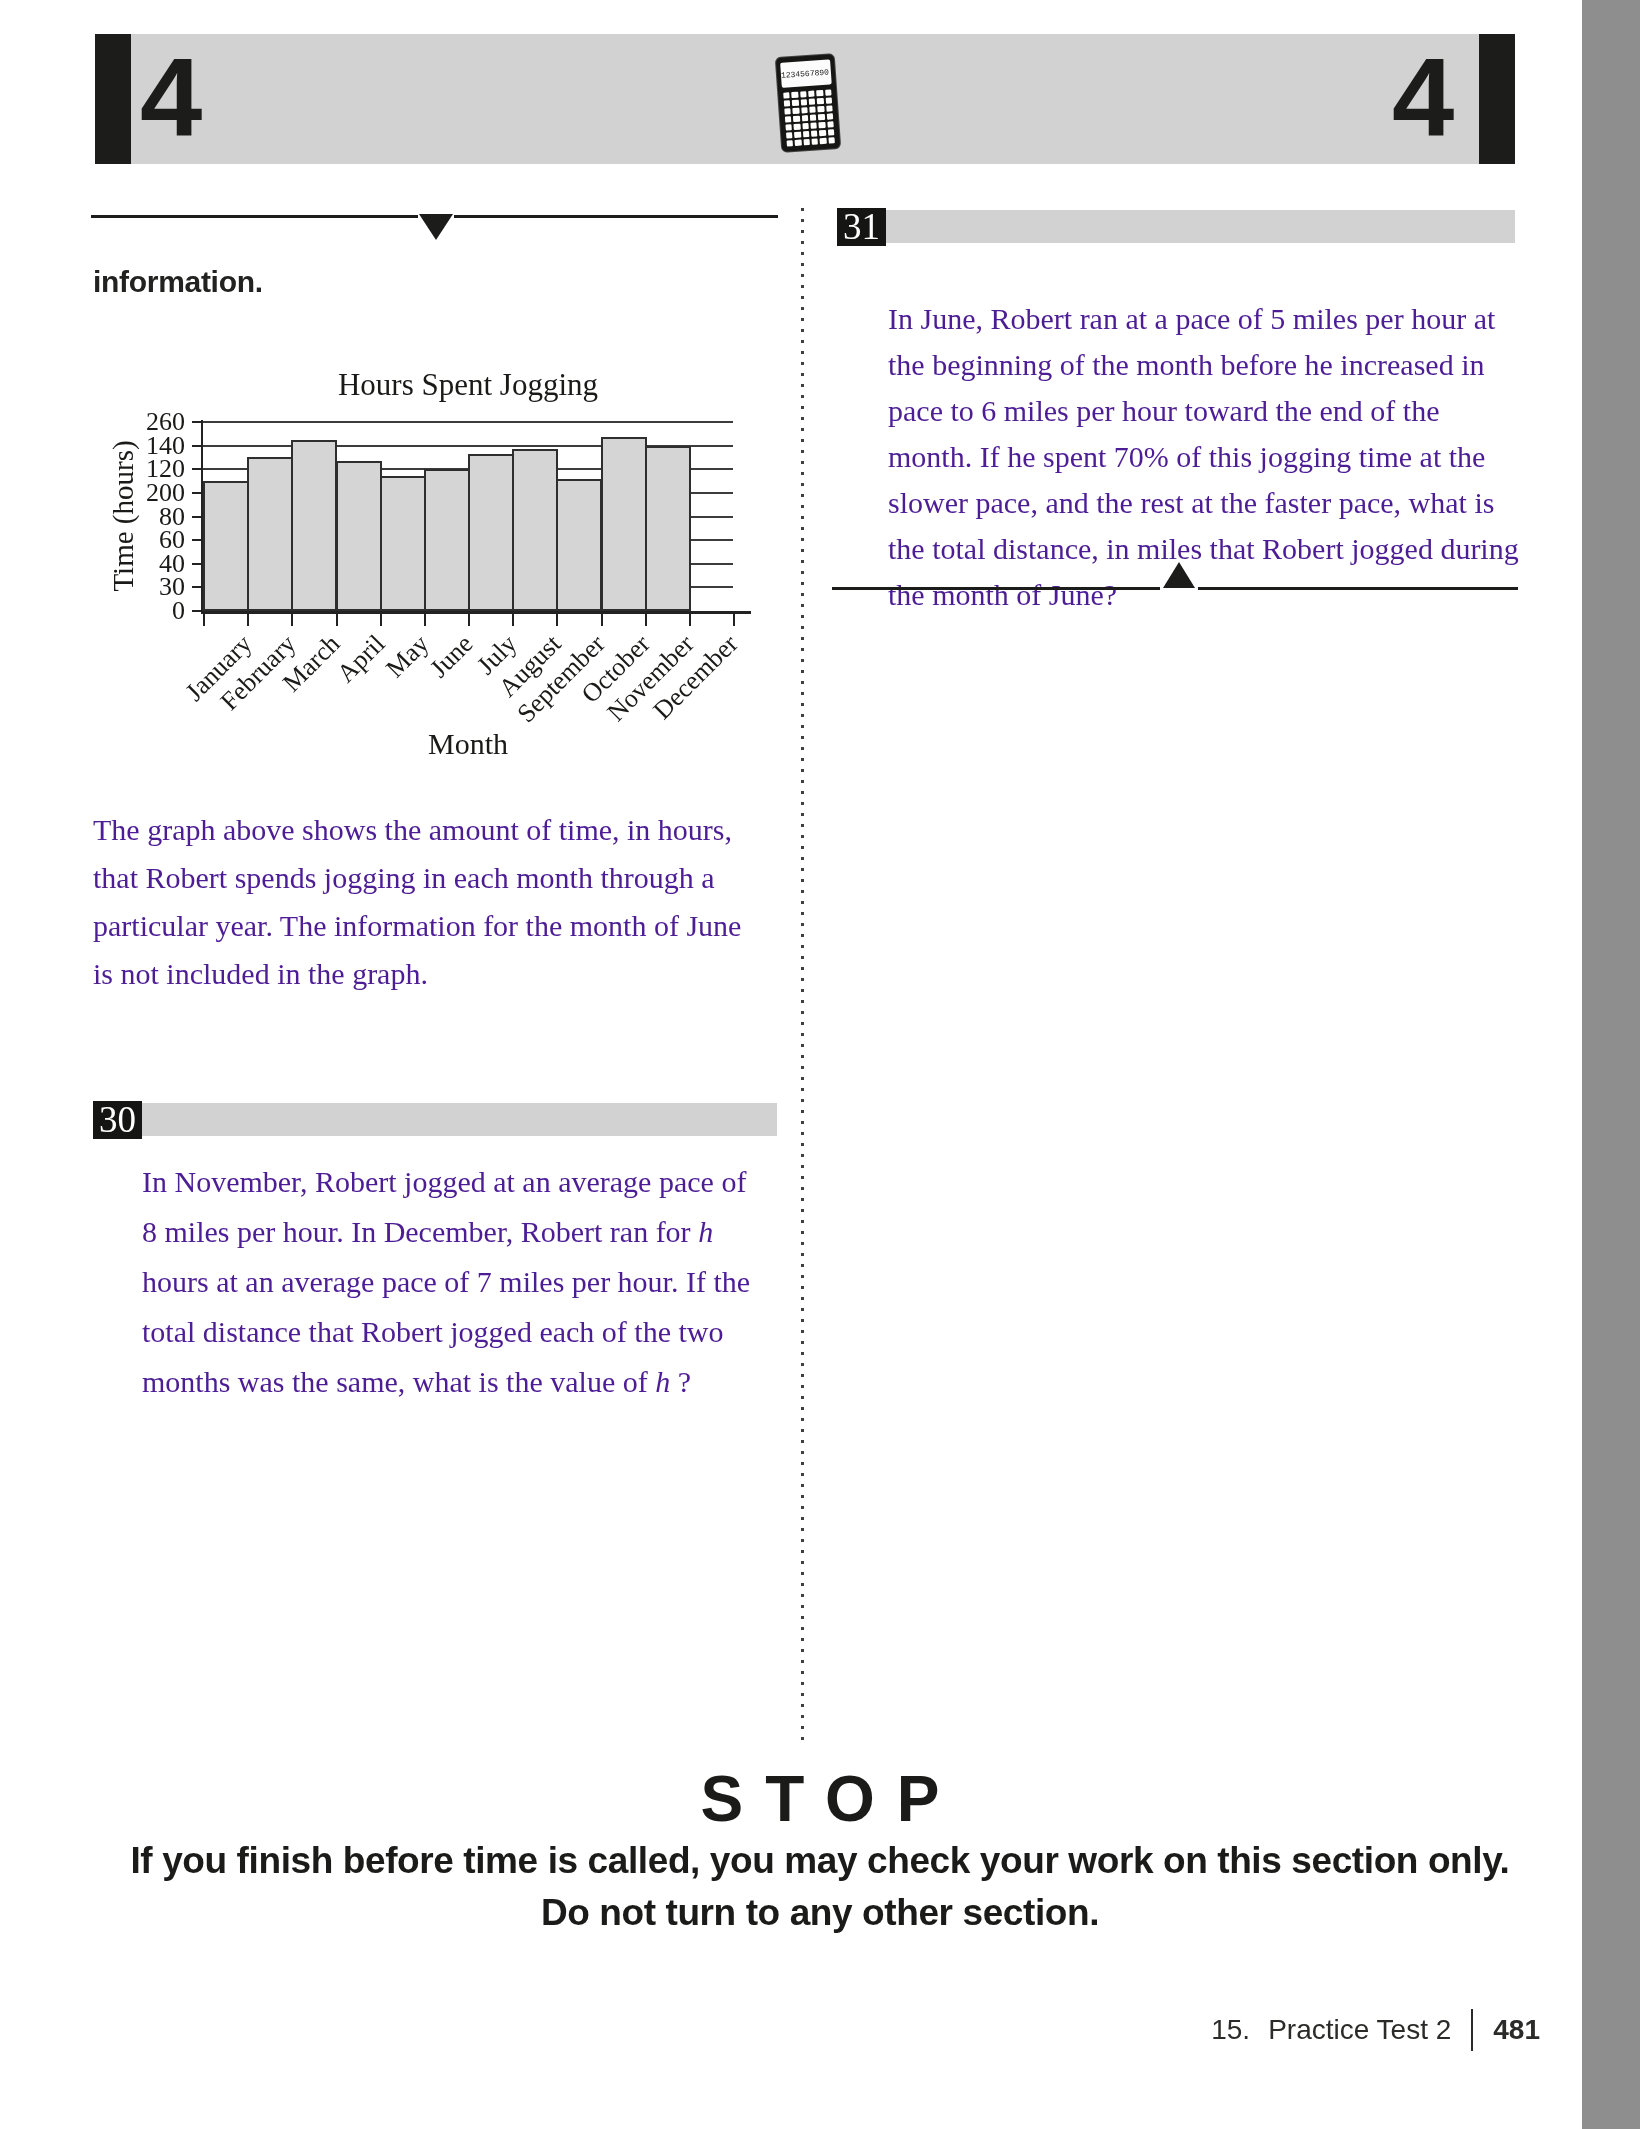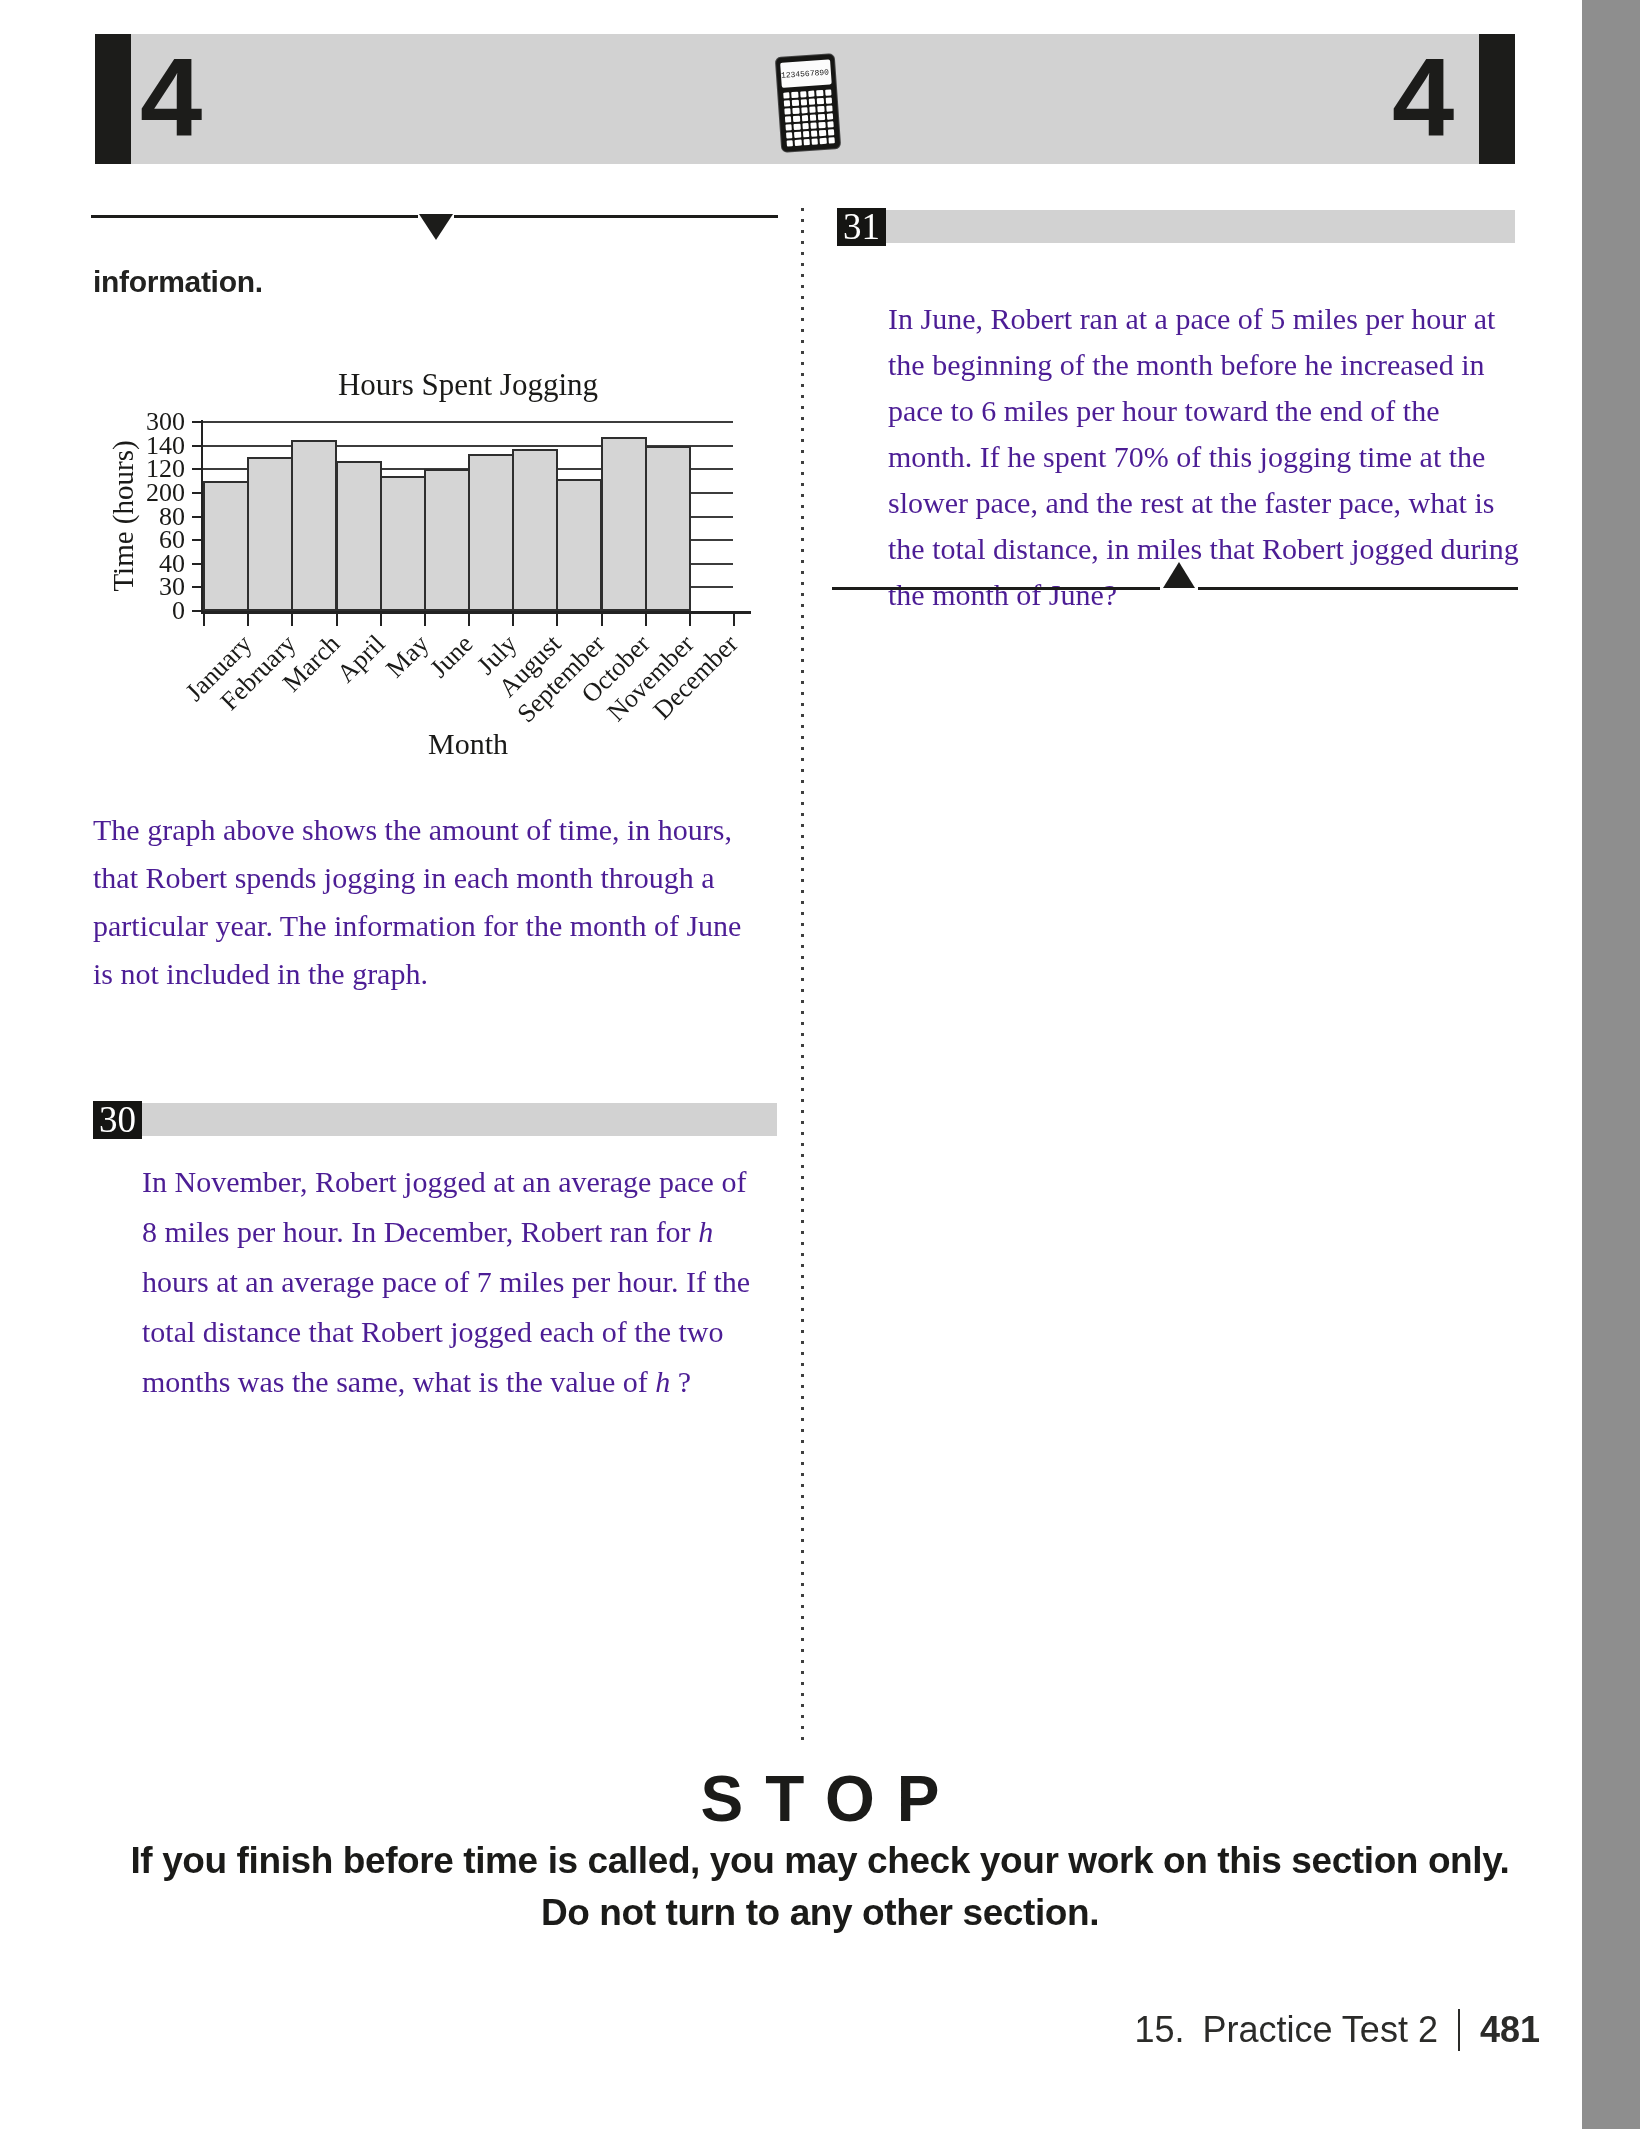--- a/index.html
+++ b/index.html
@@ -67,21 +67,21 @@
   .q-text i{font-style:italic;}
 
   
   .stop-title{position:absolute;left:0;top:1762px;width:1640px;text-align:center;
               font-size:64px;font-weight:bold;letter-spacing:22px;color:#1b1b19;text-indent:22px;}
   .stop-line{position:absolute;left:0;width:1640px;text-align:center;font-weight:bold;
              font-size:37px;color:#1b1b19;letter-spacing:-0.4px;}
 
   
   .footer{position:absolute;top:2008px;left:1000px;width:540px;height:44px;display:flex;
-          justify-content:flex-end;align-items:center;color:#2b2b29;font-size:36px;}
+          justify-content:flex-end;align-items:center;color:#2b2b29;font-size:28px;}
   .footer .chap{margin-right:18px;}
   .footer .sep{width:2px;height:42px;background:#2b2b29;margin:0 20px;}
   .footer .pagenum{font-weight:bold;}
 </style>
 </head>
 <body>
 
 <div class="page">
 
   <div class="edge-strip"></div>
@@ -173,21 +173,21 @@
       <div class="ytick" style="left: 97px; top: 136.875px; width: 11px; height: 2px;"></div>
       <div class="yticklabel" style="left: 30px; top: 122.875px; width: 60px;">200</div>
       <div class="gridline" style="left: 108px; top: 113.25px; width: 530px; height: 2px;"></div>
       <div class="ytick" style="left: 97px; top: 113.25px; width: 11px; height: 2px;"></div>
       <div class="yticklabel" style="left: 30px; top: 99.25px; width: 60px;">120</div>
       <div class="gridline" style="left: 108px; top: 89.625px; width: 530px; height: 2px;"></div>
       <div class="ytick" style="left: 97px; top: 89.625px; width: 11px; height: 2px;"></div>
       <div class="yticklabel" style="left: 30px; top: 75.625px; width: 60px;">140</div>
       <div class="gridline" style="left: 108px; top: 66px; width: 530px; height: 2px;"></div>
       <div class="ytick" style="left: 97px; top: 66px; width: 11px; height: 2px;"></div>
-      <div class="yticklabel" style="left: 30px; top: 52px; width: 60px;">300</div>
+      <div class="yticklabel" style="left: 30px; top: 52px; width: 60px;">260</div>
       <div class="bar" style="left: 108px; top: 126.062px; width: 46.1667px; height: 129.938px;"></div>
       <div class="bar" style="left: 152.167px; top: 102.438px; width: 46.1667px; height: 153.562px;"></div>
       <div class="bar" style="left: 196.333px; top: 84.7188px; width: 46.1667px; height: 171.281px;"></div>
       <div class="bar" style="left: 240.5px; top: 105.981px; width: 46.1667px; height: 150.019px;"></div>
       <div class="bar" style="left: 284.667px; top: 121.338px; width: 46.1667px; height: 134.662px;"></div>
       <div class="bar" style="left: 328.833px; top: 114.25px; width: 46.1667px; height: 141.75px;"></div>
       <div class="bar" style="left: 373px; top: 98.8937px; width: 46.1667px; height: 157.106px;"></div>
       <div class="bar" style="left: 417.167px; top: 94.1688px; width: 46.1667px; height: 161.831px;"></div>
       <div class="bar" style="left: 461.333px; top: 123.7px; width: 46.1667px; height: 132.3px;"></div>
       <div class="bar" style="left: 505.5px; top: 82.3563px; width: 46.1667px; height: 173.644px;"></div>

